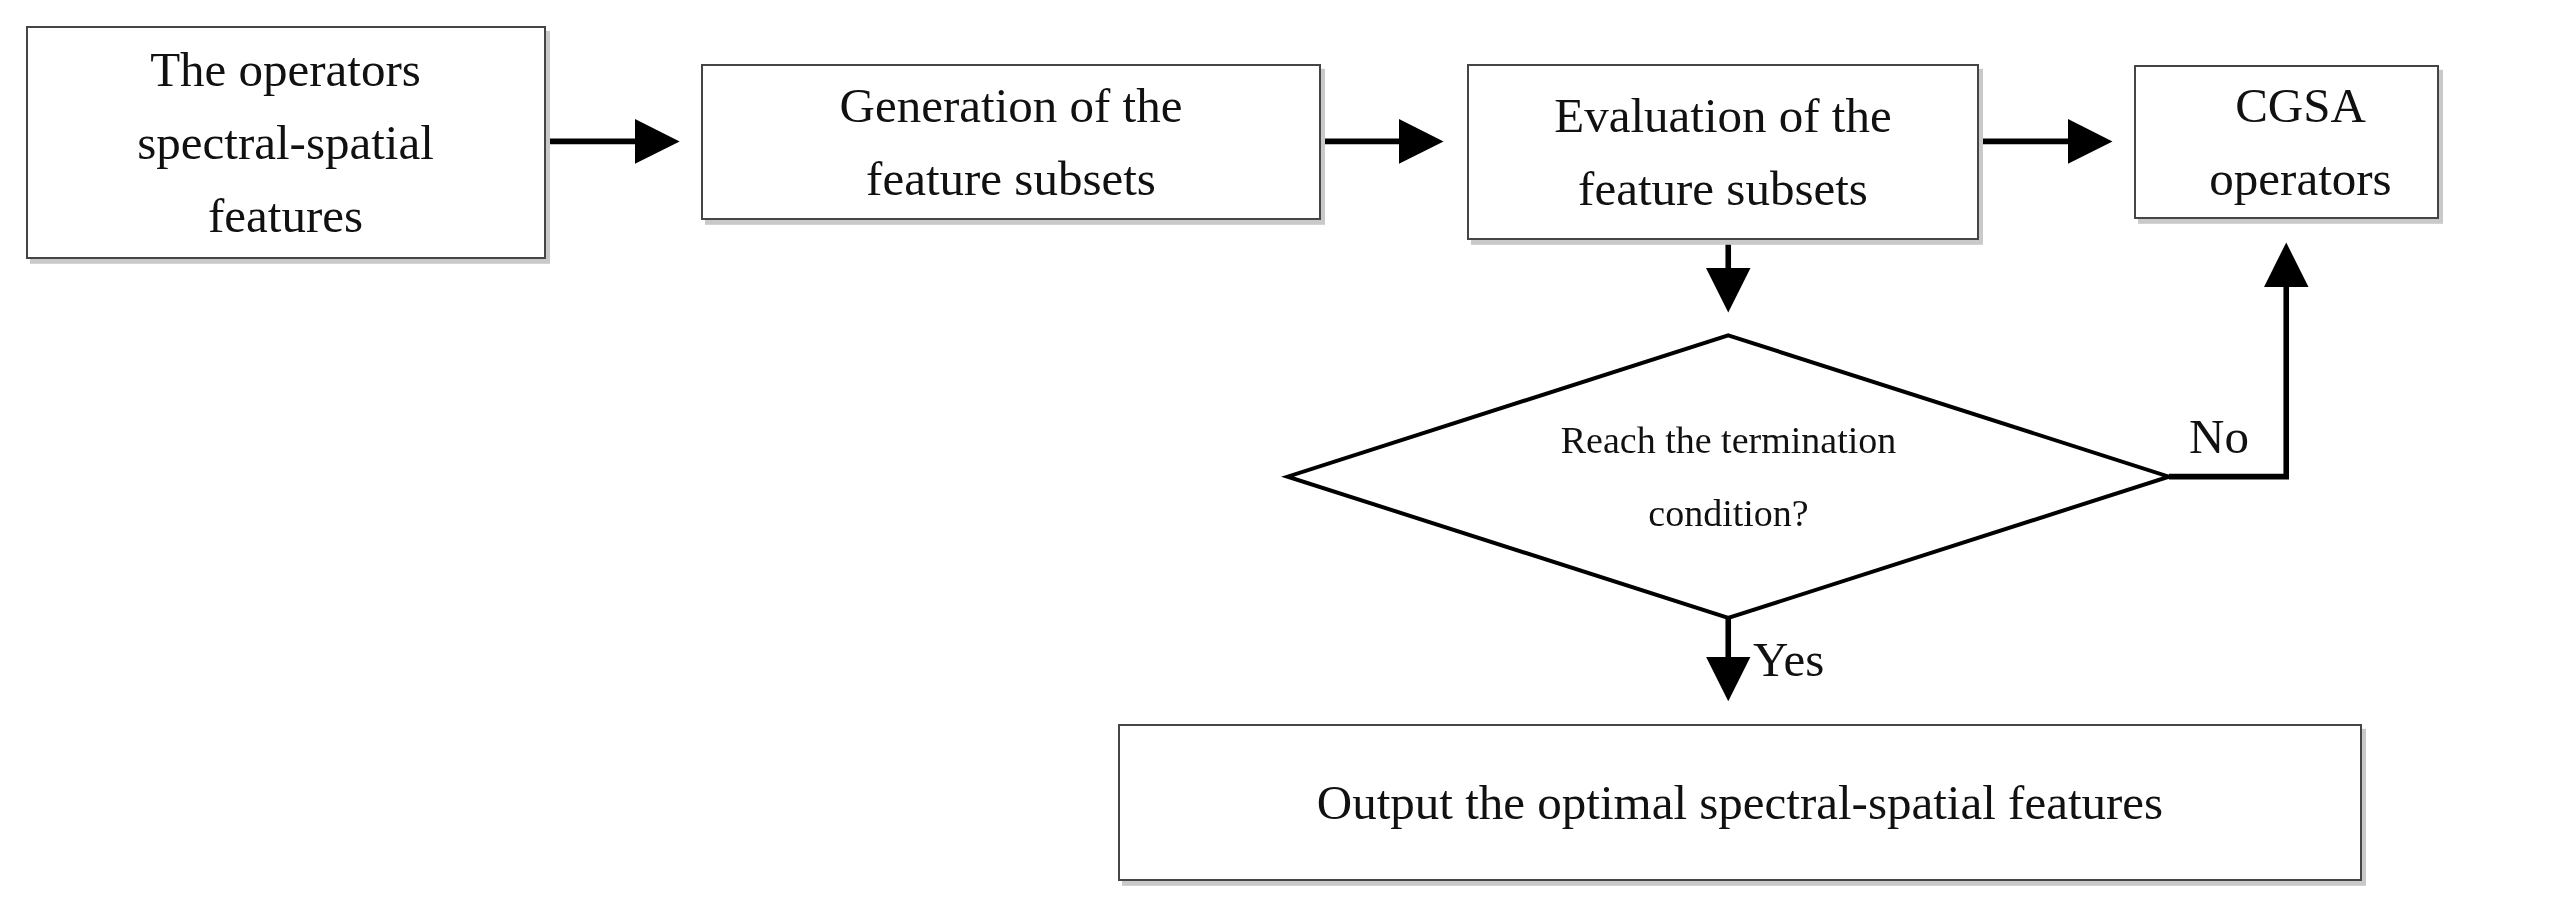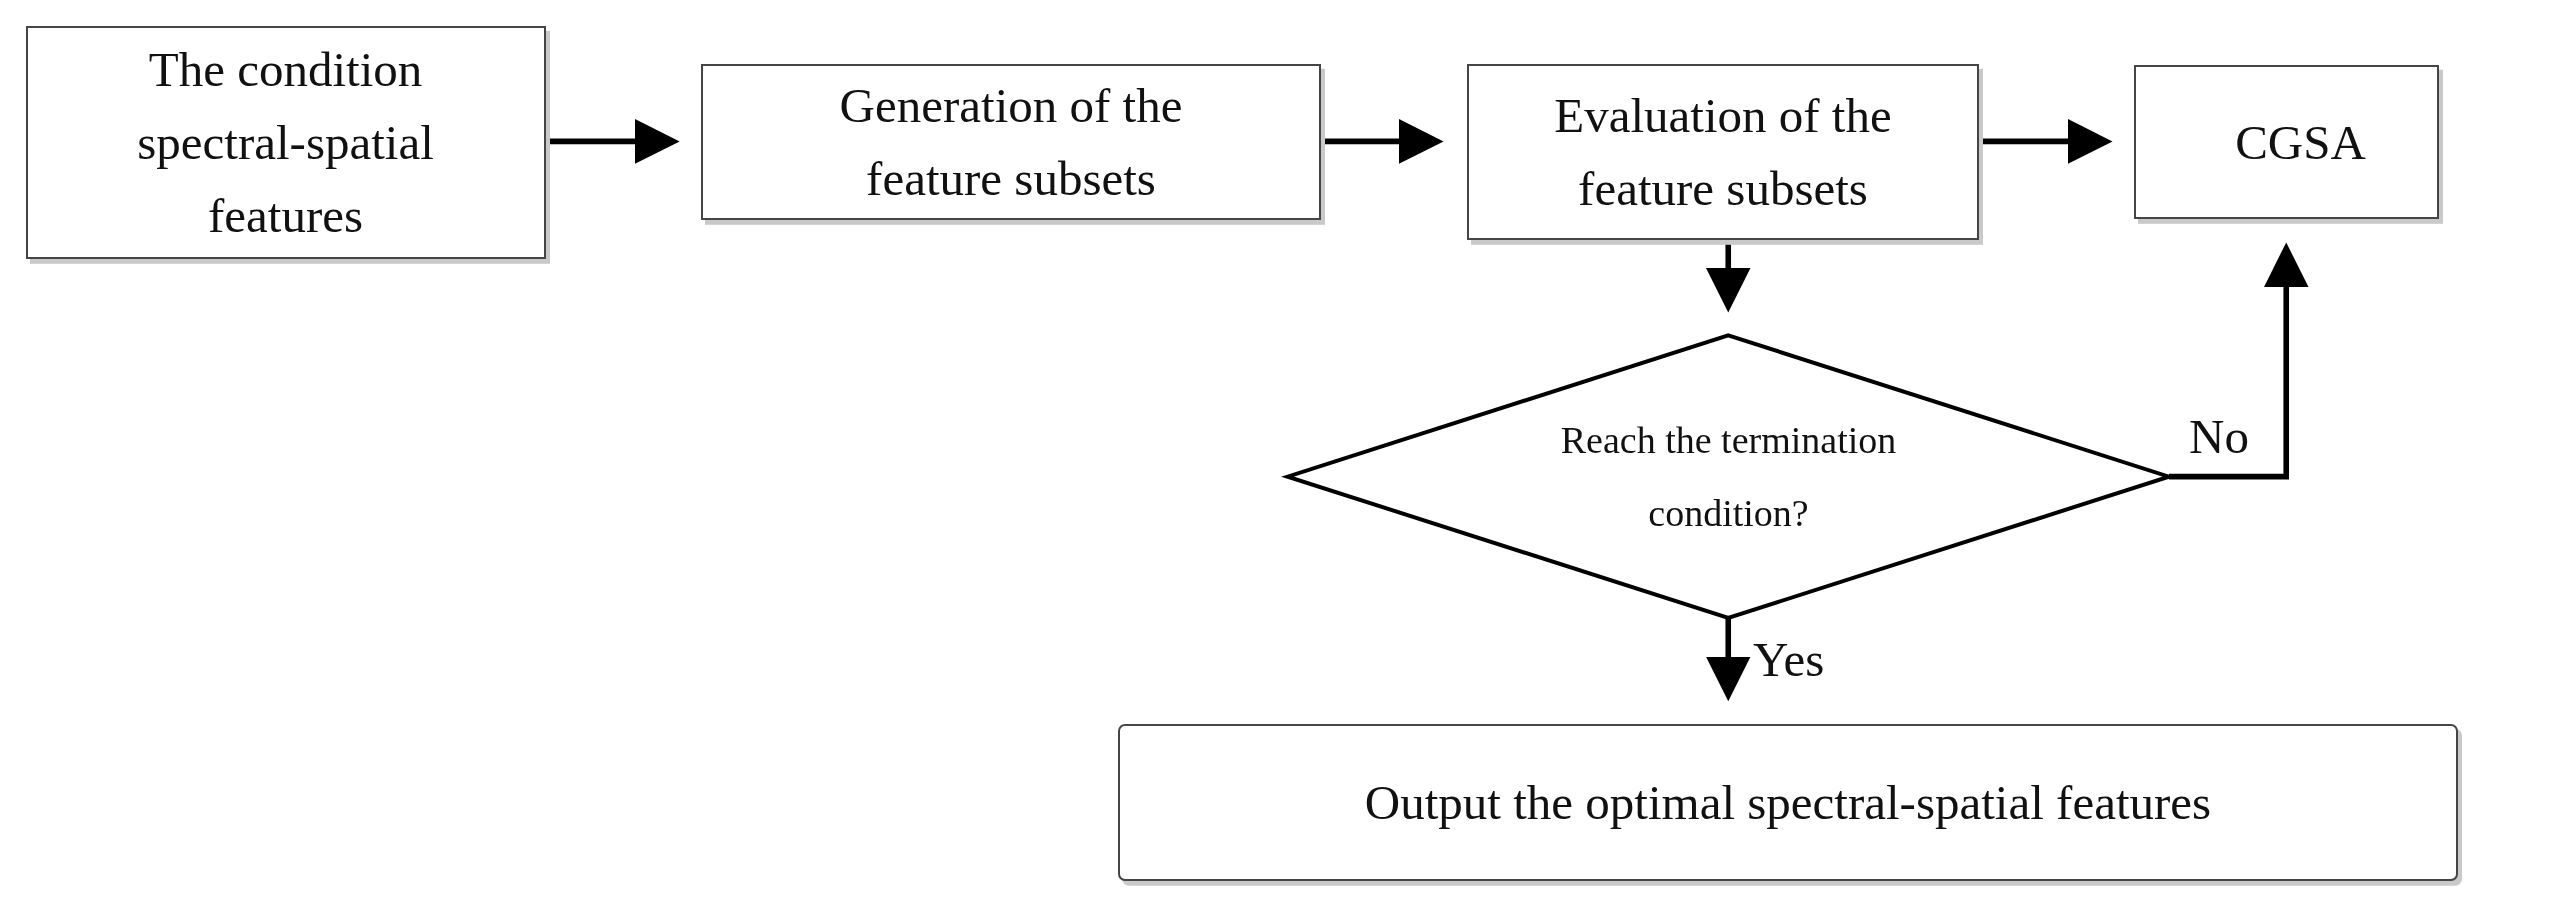--- a/index.html
+++ b/index.html
@@ -34,21 +34,21 @@
     justify-content: center;
     text-align: center;
     font-size: 49px;
     line-height: 73px;
   }
   .node-line { white-space: nowrap; }
   #node-extracted  { left: 25.5px;   top: 25.5px;  width: 520px;  height: 233px; }
   #node-generation { left: 701px;  top: 64px;  width: 620px;  height: 156px; }
   #node-evaluation { left: 1467px; top: 64px;  width: 512px;  height: 176px; }
   #node-cgsa       { left: 2134px; top: 65px;  width: 305px;  height: 154px; padding-left: 28px; }
-  #node-output     { left: 1118px; top: 724px; width: 1340px; height: 157px; border-radius: 7px; }
+  #node-output     { left: 1118px; top: 724px; width: 1244px; height: 157px; }
   #diamond-label {
     position: absolute;
     left: 1409px; top: 399px;
     width: 639px; height: 155px;
     display: flex;
     flex-direction: column;
     align-items: center;
     justify-content: center;
     text-align: center;
     font-size: 38px;
@@ -84,37 +84,38 @@
     <path d="M 2480 177 H 2638" stroke="#000000" stroke-width="7" fill="none" marker-end="url(#arrowhead)"></path>
 
     <path d="M 2165 277 V 383" stroke="#000000" stroke-width="7" fill="none" marker-end="url(#arrowhead)"></path>
 
     <path d="M 2717 597 H 2864 V 312" stroke="#000000" stroke-width="7" fill="none" stroke-linejoin="miter" marker-end="url(#arrowhead)"></path>
 
     <path d="M 2165 774 V 870" stroke="#000000" stroke-width="7" fill="none" marker-end="url(#arrowhead)"></path>
   </svg>
 
   <div class="node" id="node-extracted">
-    <div class="node-line">The condition</div>
+    <div class="node-line">The operators</div>
     <div class="node-line">spectral-spatial</div>
     <div class="node-line">features</div>
   </div>
 
   <div class="node" id="node-generation">
     <div class="node-line">Generation of the</div>
     <div class="node-line">feature subsets</div>
   </div>
 
   <div class="node" id="node-evaluation">
     <div class="node-line">Evaluation of the</div>
     <div class="node-line">feature subsets</div>
   </div>
 
   <div class="node" id="node-cgsa">
     <div class="node-line">CGSA</div>
+    <div class="node-line">operators</div>
   </div>
 
   <div id="diamond-label">
     <div class="node-line">Reach the termination</div>
     <div class="node-line">condition?</div>
   </div>
 
   <div class="node" id="node-output">
     <div class="node-line">Output the optimal spectral-spatial features</div>
   </div>

